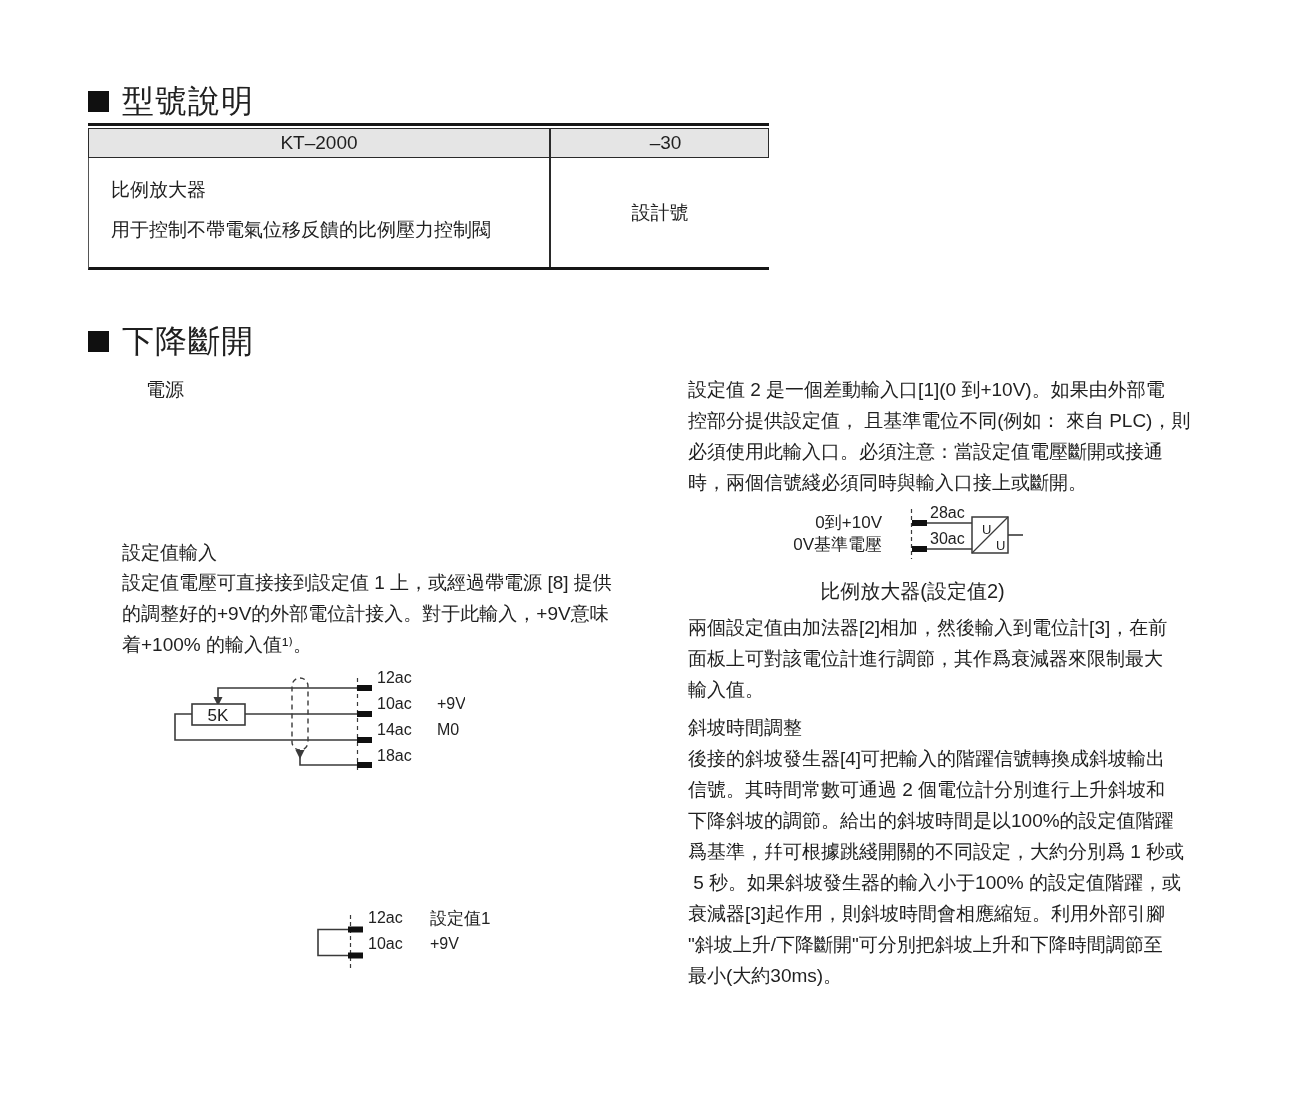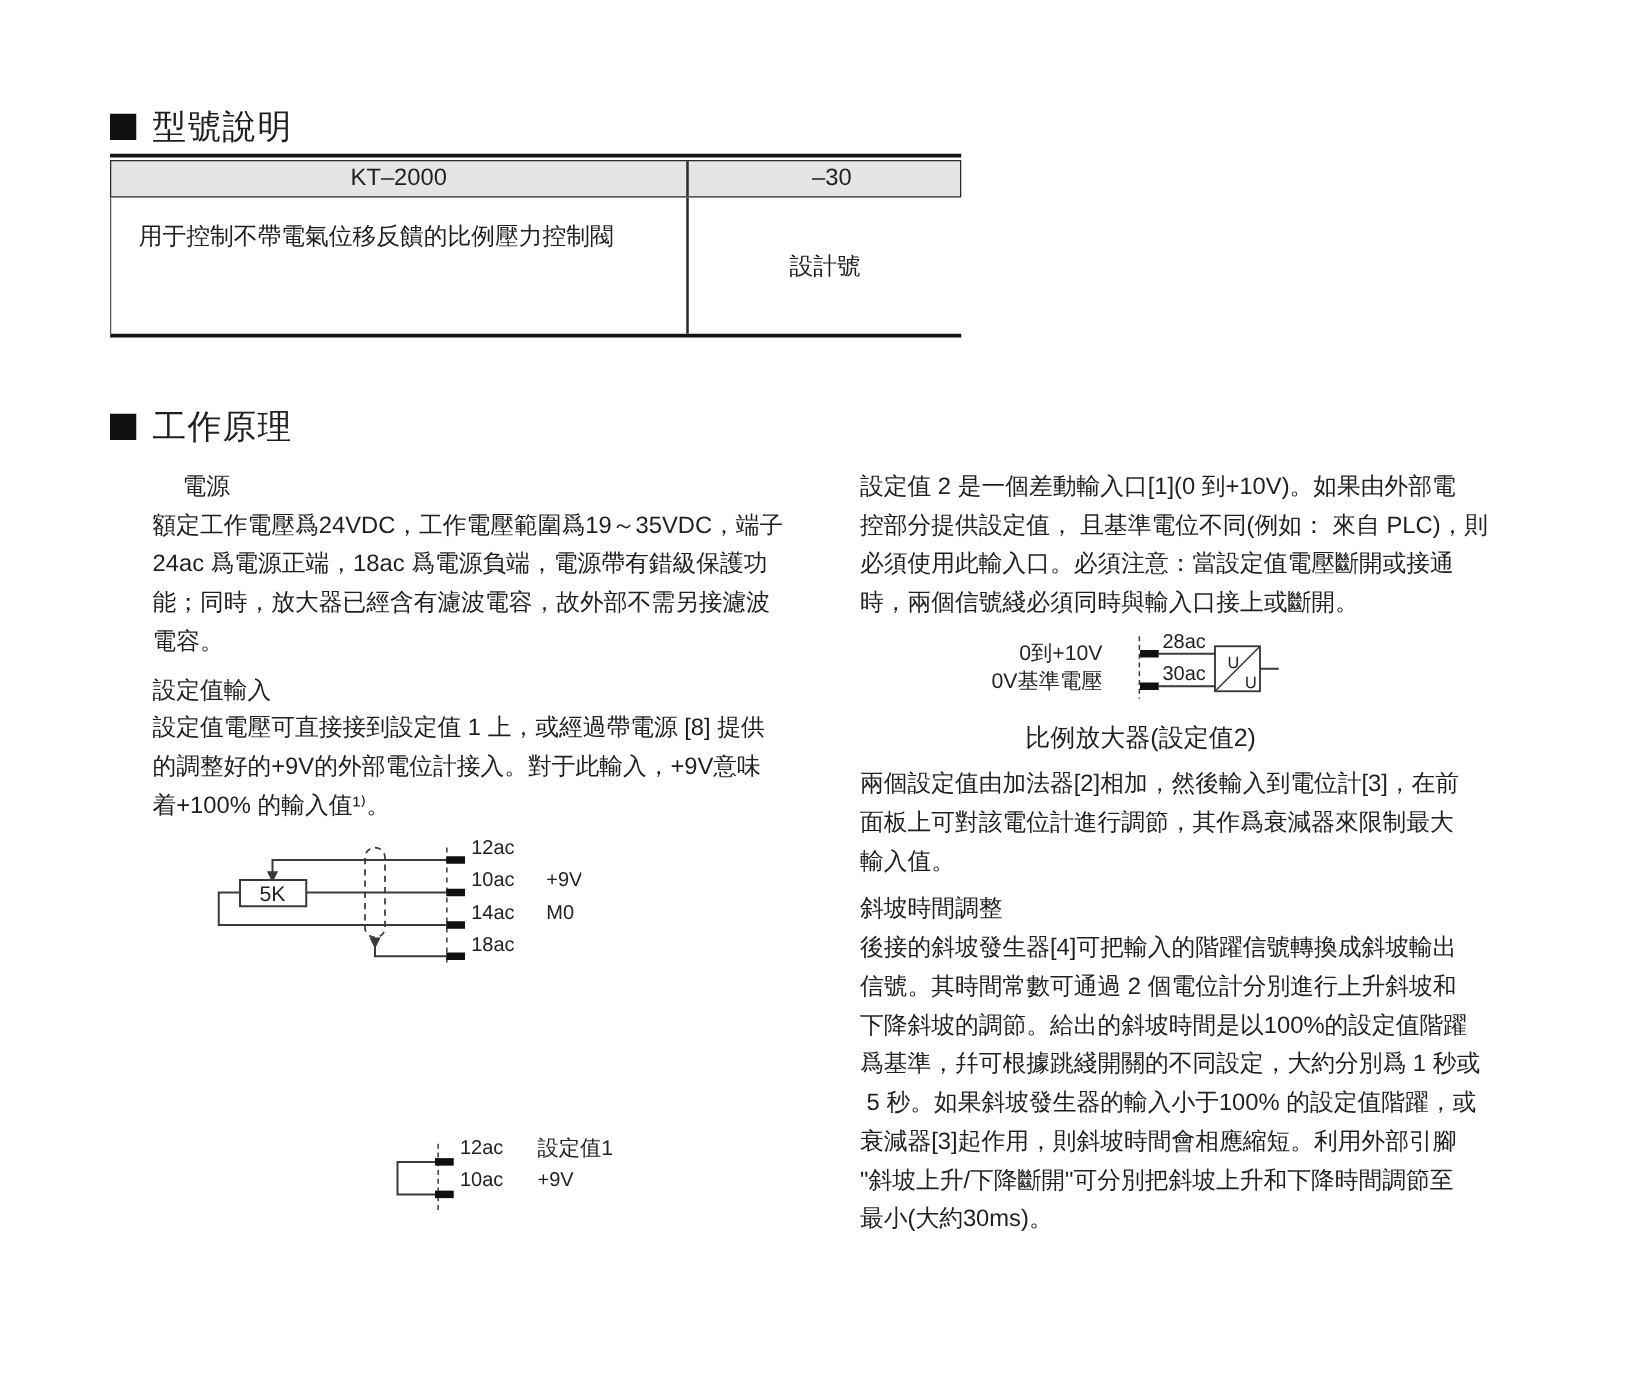--- a/index.html
+++ b/index.html
@@ -7,21 +7,21 @@
     position:relative;
     width:1300px;height:1104px;
     background:#ffffff;
     font-family:"Liberation Sans","DejaVu Sans",sans-serif;
     color:#1f1f1f;
     overflow:hidden;
   }
   .sec-title{
     position:absolute;left:88px;
     display:flex;align-items:center;gap:13px;
-    font-size:27px;line-height:30px;font-weight:500;
+    font-size:32px;line-height:30px;font-weight:500;
     letter-spacing:1px;
   }
   .sec-title .sq{
     width:21px;height:21px;background:#101010;display:inline-block;flex:0 0 auto;
   }
   
   .model-table{position:absolute;left:88px;top:123px;width:681px;}
   .mt-toprule{height:3px;background:#161616;}
   .mt-header{
     display:flex;margin-top:2px;height:30px;
@@ -71,36 +71,33 @@
   </div>
 
   <div class="model-table">
     <div class="mt-toprule"></div>
     <div class="mt-header">
       <div class="cell mt-h1">KT–2000</div>
       <div class="cell mt-h2">–30</div>
     </div>
     <div class="mt-body">
       <div class="mt-c1">
+        <div>比例放大器</div>
         <div>用于控制不帶電氣位移反饋的比例壓力控制閥</div>
       </div>
       <div class="mt-c2">設計號</div>
     </div>
   </div>
 
   <div class="sec-title" style="top:326px;">
     <span class="sq"></span>
-    <span>工作原理</span>
+    <span>下降斷開</span>
   </div>
 
   <div class="subhead" style="left:122px;top:374px;margin-left:24px;">電源</div>
-  <div class="para" style="left:122px;top:405px;">額定工作電壓爲24VDC，工作電壓範圍爲19～35VDC，端子
-24ac 爲電源正端，18ac 爲電源負端，電源帶有錯級保護功
-能；同時，放大器已經含有濾波電容，故外部不需另接濾波
-電容。</div>
 
   <div class="subhead" style="left:122px;top:537px;">設定值輸入</div>
   <div class="para" style="left:122px;top:567px;">設定值電壓可直接接到設定值 1 上，或經過帶電源 [8] 提供
 的調整好的+9V的外部電位計接入。對于此輸入，+9V意味
 着+100% 的輸入值¹⁾。</div>
 
   <svg class="diag" style="left:165px;top:665px;" width="300" height="115" viewBox="0 0 300 115">
     <g stroke="#3a3a3a" stroke-width="1.6" fill="none">
       <path d="M192 23 H53 V33"></path>
       <path d="M80 49 H192"></path>

